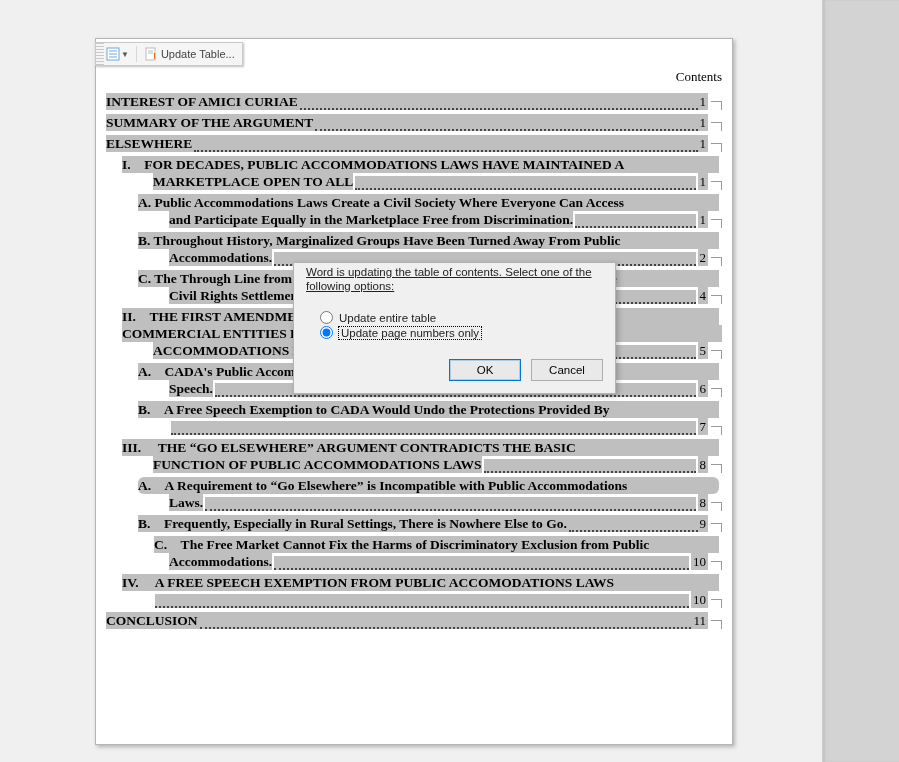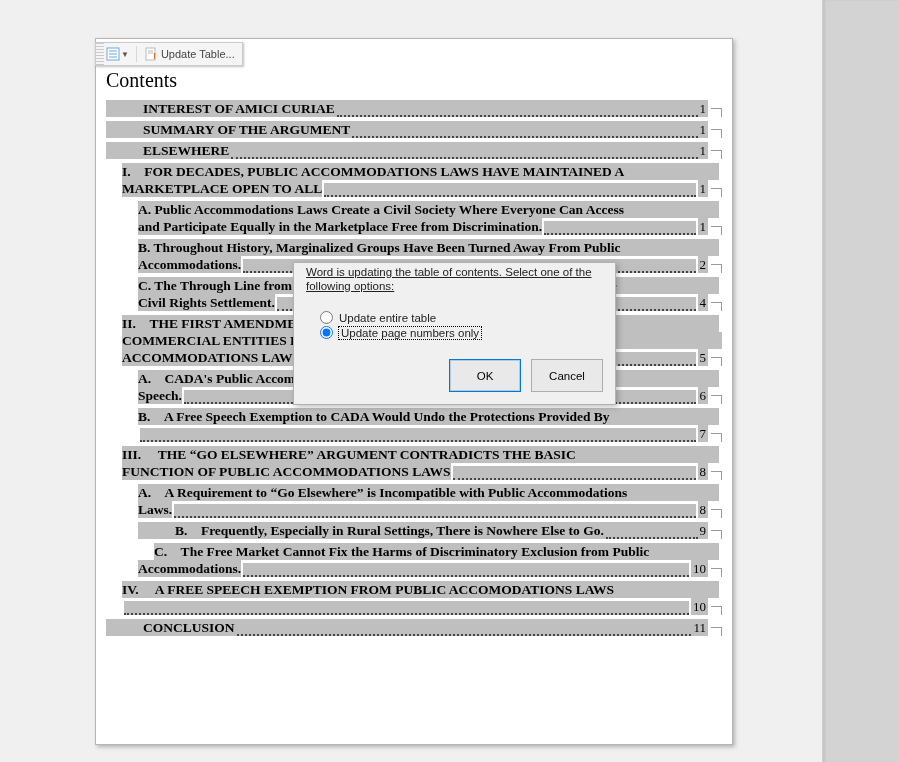--- a/index.html
+++ b/index.html
@@ -88,22 +88,23 @@
 
   
   .doc-inner{
     position:absolute;
     left:6px;right:6px;top:28px;bottom:6px;
     overflow:hidden;
     font-family: Georgia, "Times New Roman", serif;
     color:#000;
   }
   .heading{
-    font-size:20px;
+    font-size:13px;
     padding:2px 4px 0 4px;
+    text-align:right;
   }
   .toc-area{
     padding:4px 4px 0 4px;
   }
   .toc-line{
     position:relative;
     margin:4px 0 3px 0;
     display:flex;
     align-items:flex-end;
   }
@@ -112,21 +113,20 @@
     align-items:flex-end;
     flex:1 1 auto;
     background:var(--highlight);
     min-height:16px;
   }
   .toc-line .title{
     font-weight:bold;
     font-size:13.5px;
     line-height:17px;
     white-space:normal;
-    padding-left:37px;
   }
   .toc-line .leader{
     flex:1 1 auto;
     border-bottom:2px dotted #444;
     height:12px;
     margin:0 2px;
     min-width:6px;
   }
   .toc-line .pg{
     font-size:13px;
@@ -152,21 +152,21 @@
   }
   .toc-multi .block{
     background:var(--highlight);
     font-weight:bold;
     font-size:13.5px;
     line-height:17px;
     padding:0 0 0 0;
     display:block;
   }
   .toc-multi .lastline{
-    display:flex;align-items:flex-end;
+    display:flex;align-items:flex-end;margin-left:31px;
   }
   .toc-multi .lastline .seg{
     background:var(--highlight);
     font-weight:bold;
     font-size:13.5px;line-height:17px;
   }
   .toc-multi .lastline .leader{
     flex:1 1 auto;border-bottom:2px dotted #444;height:12px;margin:0 2px;background:var(--highlight);
   }
   .toc-multi .lastline .pg{
@@ -210,21 +210,21 @@
   .dialog .body .opt-focus{
     outline:1px dotted #000;
     outline-offset:0px;
     padding:0 2px;
   }
   .dialog .btnrow{
     display:flex;justify-content:flex-end;gap:10px;
     padding:6px 12px 12px 12px;
   }
   .dialog .btnrow button{
-    width:72px;height:33px;
+    width:72px;height:22px;
     font-size:11.5px;
     background:#e9e9e9;
     border:1px solid var(--btn-border);
     cursor:default;
     font-family:inherit;
   }
   .dialog .btnrow button.primary{
     border:1px solid var(--btn-ok-border);
     box-shadow: inset 0 0 0 1px rgba(0,120,215,0.25);
   }
@@ -382,21 +382,21 @@
           </div>
           <div class="lastline">
             <span class="seg">FUNCTION OF PUBLIC ACCOMMODATIONS LAWS</span>
             <span class="leader"></span>
             <span class="pg">8</span>
             <span class="spur"></span>
           </div>
         </div>
         <div class="toc-multi lvl2">
           <div style="display: flex; align-items: flex-end;">
-            <span class="block" style="flex: 1 1 auto;">A. A Requirement to “Go Elsewhere” is Incompatible with Public Accommodations</span>
+            <span class="block" style="flex: 1 1 auto; border-radius: 6px;">A. A Requirement to “Go Elsewhere” is Incompatible with Public Accommodations</span>
             <span class="spur" style="margin-left: 3px;"></span>
           </div>
           <div class="lastline">
             <span class="seg">Laws.</span>
             <span class="leader"></span>
             <span class="pg">8</span>
             <span class="spur"></span>
           </div>
         </div>
         <div class="toc-line lvl2">

